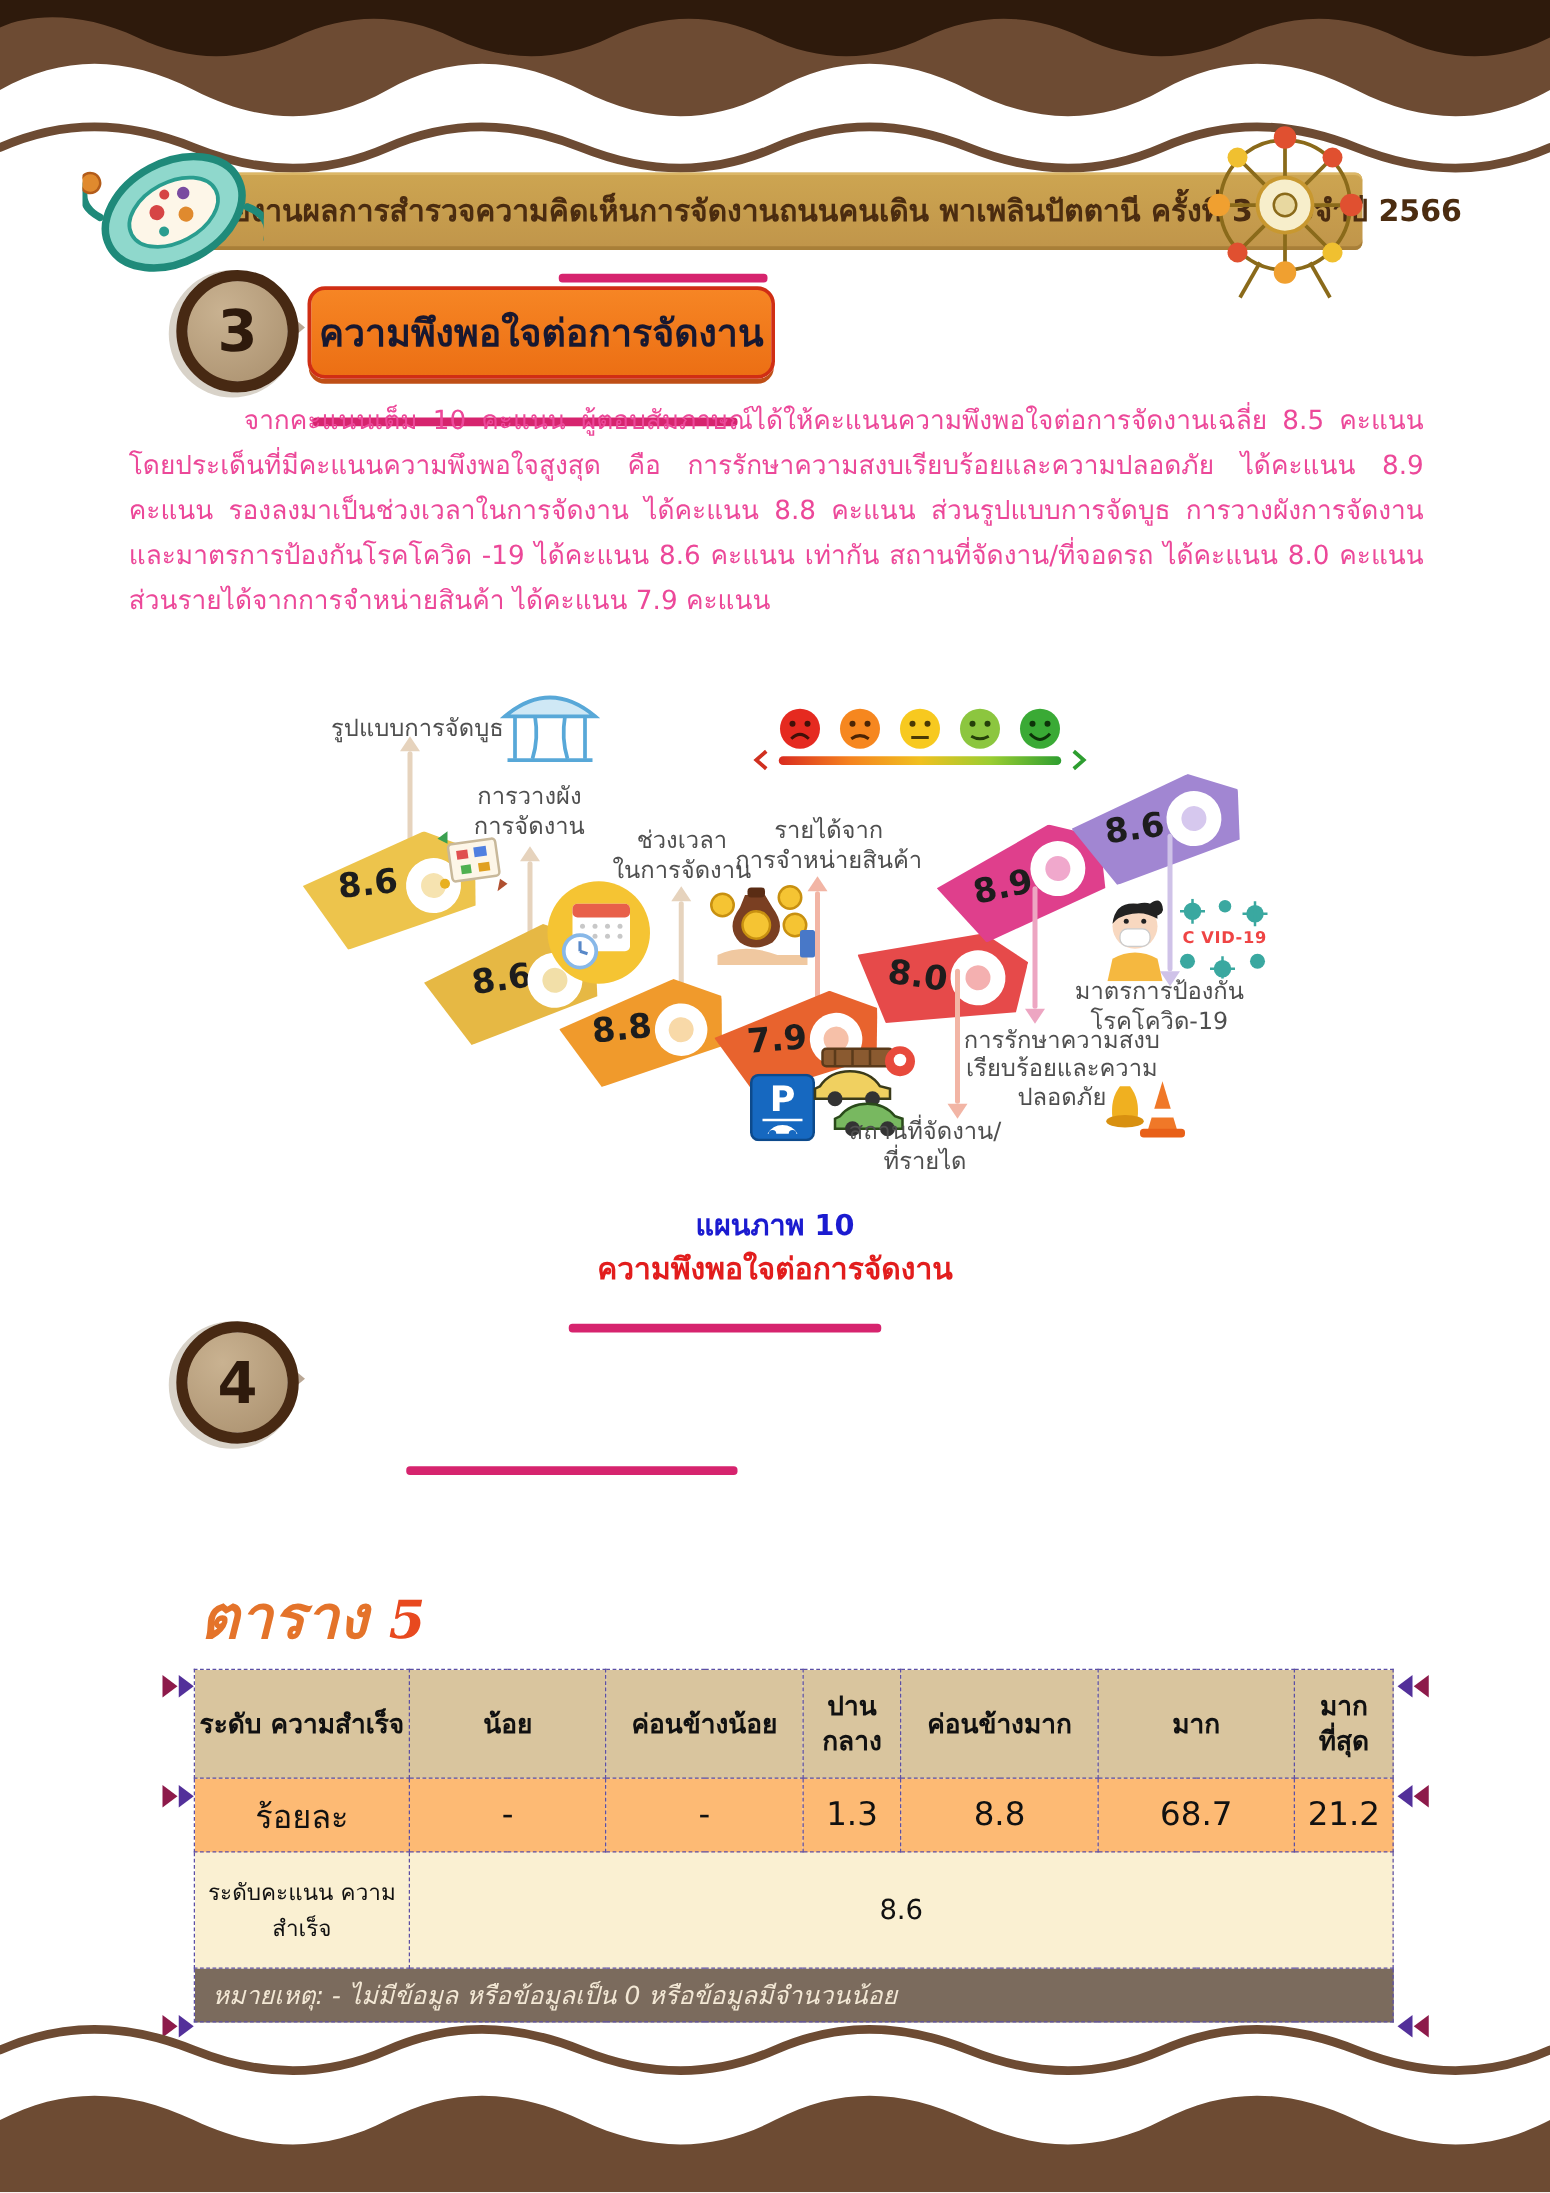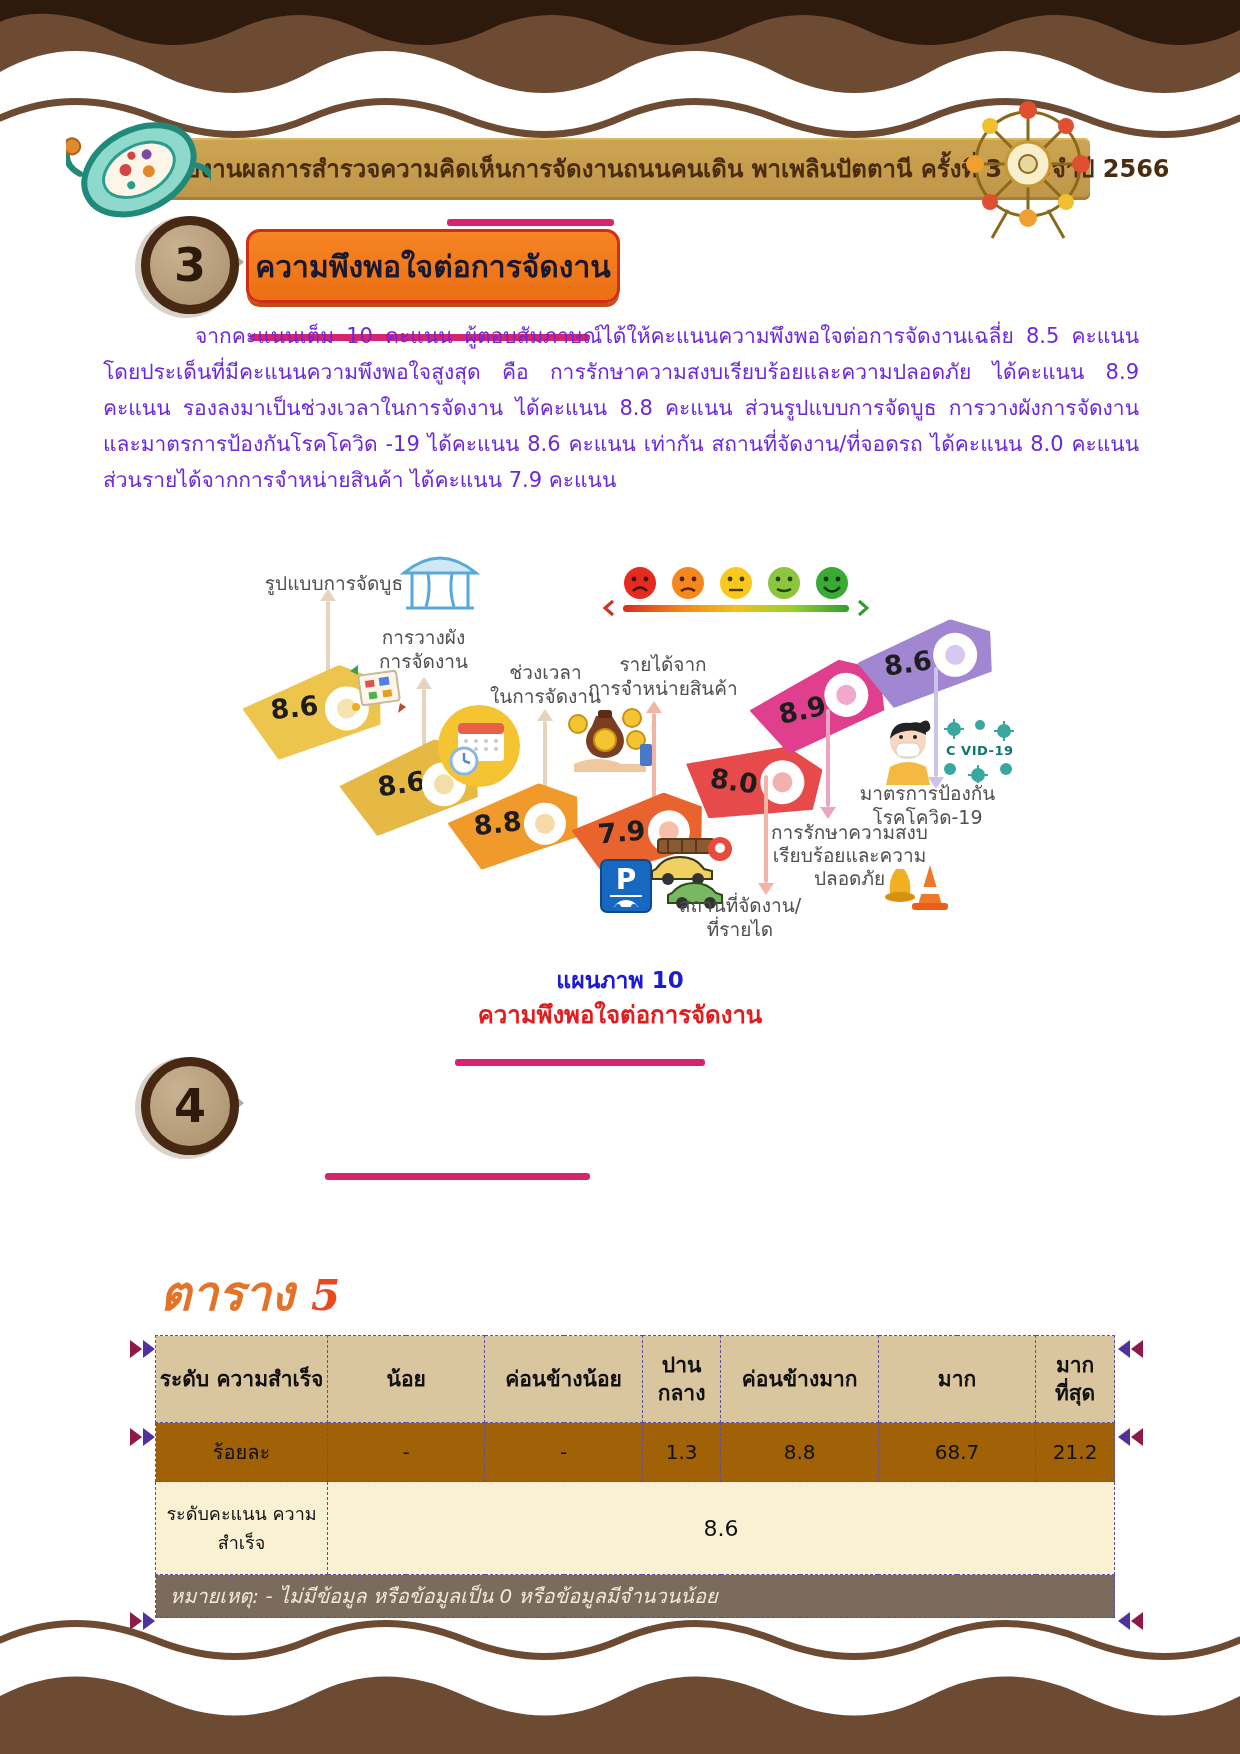--- a/index.html
+++ b/index.html
@@ -24,55 +24,55 @@
   .sec-banner{position:absolute;left:246px;height:68px;background:linear-gradient(#f68524,#ec6f14);
     border:3px solid #d02e14;border-radius:14px;box-shadow:0 5px 0 -1px #bf4f16;
     display:flex;align-items:center;justify-content:center;}
   .sec-banner .t{font-size:30px;font-weight:bold;color:#181830;white-space:nowrap;padding:0 26px;}
   .pink-line{position:absolute;height:7px;background:#d6246e;border-radius:3px;}
   .sec-notch{position:absolute;width:0;height:0;border-top:10px solid transparent;
     border-bottom:10px solid transparent;border-left:12px solid #b9a694;}
 
   
   .para{position:absolute;left:103px;width:1036px;margin:0;font-size:21px;line-height:36px;
-    color:#6d28d9;text-align:justify;text-indent:92px;}
+    color:#ec4899;text-align:justify;text-indent:92px;}
 
   
   .info{position:absolute;left:0;top:495px;width:1240px;height:465px;}
   .ilabel{position:absolute;color:#4f4f4f;font-size:19px;line-height:24px;text-align:center;}
   .vline{position:absolute;width:4px;border-radius:2px;}
   .arr-up{position:absolute;width:0;height:0;border-left:8px solid transparent;
     border-right:8px solid transparent;}
   .arr-dn{position:absolute;width:0;height:0;border-left:8px solid transparent;
     border-right:8px solid transparent;}
   .flag{position:absolute;clip-path:polygon(0% 38%,72% 0%,100% 22%,97% 72%,22% 100%);
     display:block;}
   .flag .ring{position:absolute;border-radius:50%;background:#ffffff;}
   .flag .hole{position:absolute;border-radius:50%;}
   .flag .val{position:absolute;font-size:27px;font-weight:bold;color:#1d1d1d;}
-  .covid-txt{font-weight:bold;color:#0f766e;font-size:13px;letter-spacing:0.5px;}
+  .covid-txt{font-weight:bold;color:#ef4444;font-size:13px;letter-spacing:0.5px;}
 
   
   .cap1{position:absolute;left:0;top:962px;width:1240px;text-align:center;
     font-size:23px;font-weight:bold;color:#1b1bd0;}
   .cap2{position:absolute;left:0;top:995px;width:1240px;text-align:center;
     font-size:24px;font-weight:bold;color:#e21d1d;}
 
   
   .tbl-label{position:absolute;left:160px;top:1255px;font-family:"DejaVu Serif","Liberation Serif",serif;
     font-style:italic;font-weight:bold;font-size:48px;color:#e4732a;}
   .tbl-label .n{color:#e8491f;font-size:42px;}
   .tbl-title{position:absolute;left:352px;top:1290px;font-size:24px;font-weight:bold;color:#eda21e;
     text-shadow:0 1px 0 #c07b10;}
   table.t5{position:absolute;left:155px;top:1335px;width:960px;border-collapse:collapse;
     table-layout:fixed;}
   table.t5 td{border:1px dashed #5c4fa5;text-align:center;color:#111;}
   tr.r-head td{background:#d9c59e;font-size:21px;font-weight:600;height:84px;line-height:28px;}
   tr.r-score td{background:#8e8166;font-size:20px;height:42px;}
-  tr.r-pct td{background:#a16207;font-size:20px;height:56px;margin-top:44px;}
+  tr.r-pct td{background:#fdba74;font-size:26px;height:56px;margin-top:44px;}
   tr.r-succ td{background:#faf0d2;font-size:18px;height:90px;font-weight:400;}
   tr.r-succ td.v{font-size:22px;font-weight:normal;}
   tr.r-note td{background:#7b6b5d;color:#f3e8d5;font-style:italic;font-size:20px;
     text-align:left;height:40px;padding-left:14px;}
   .tri-r{width:0;height:0;border-top:9px solid transparent;border-bottom:9px solid transparent;}
   .tri-l{width:0;height:0;border-top:9px solid transparent;border-bottom:9px solid transparent;}
   .arrgrp{position:absolute;display:flex;gap:1px;}
 </style>
 </head>
 <body>

